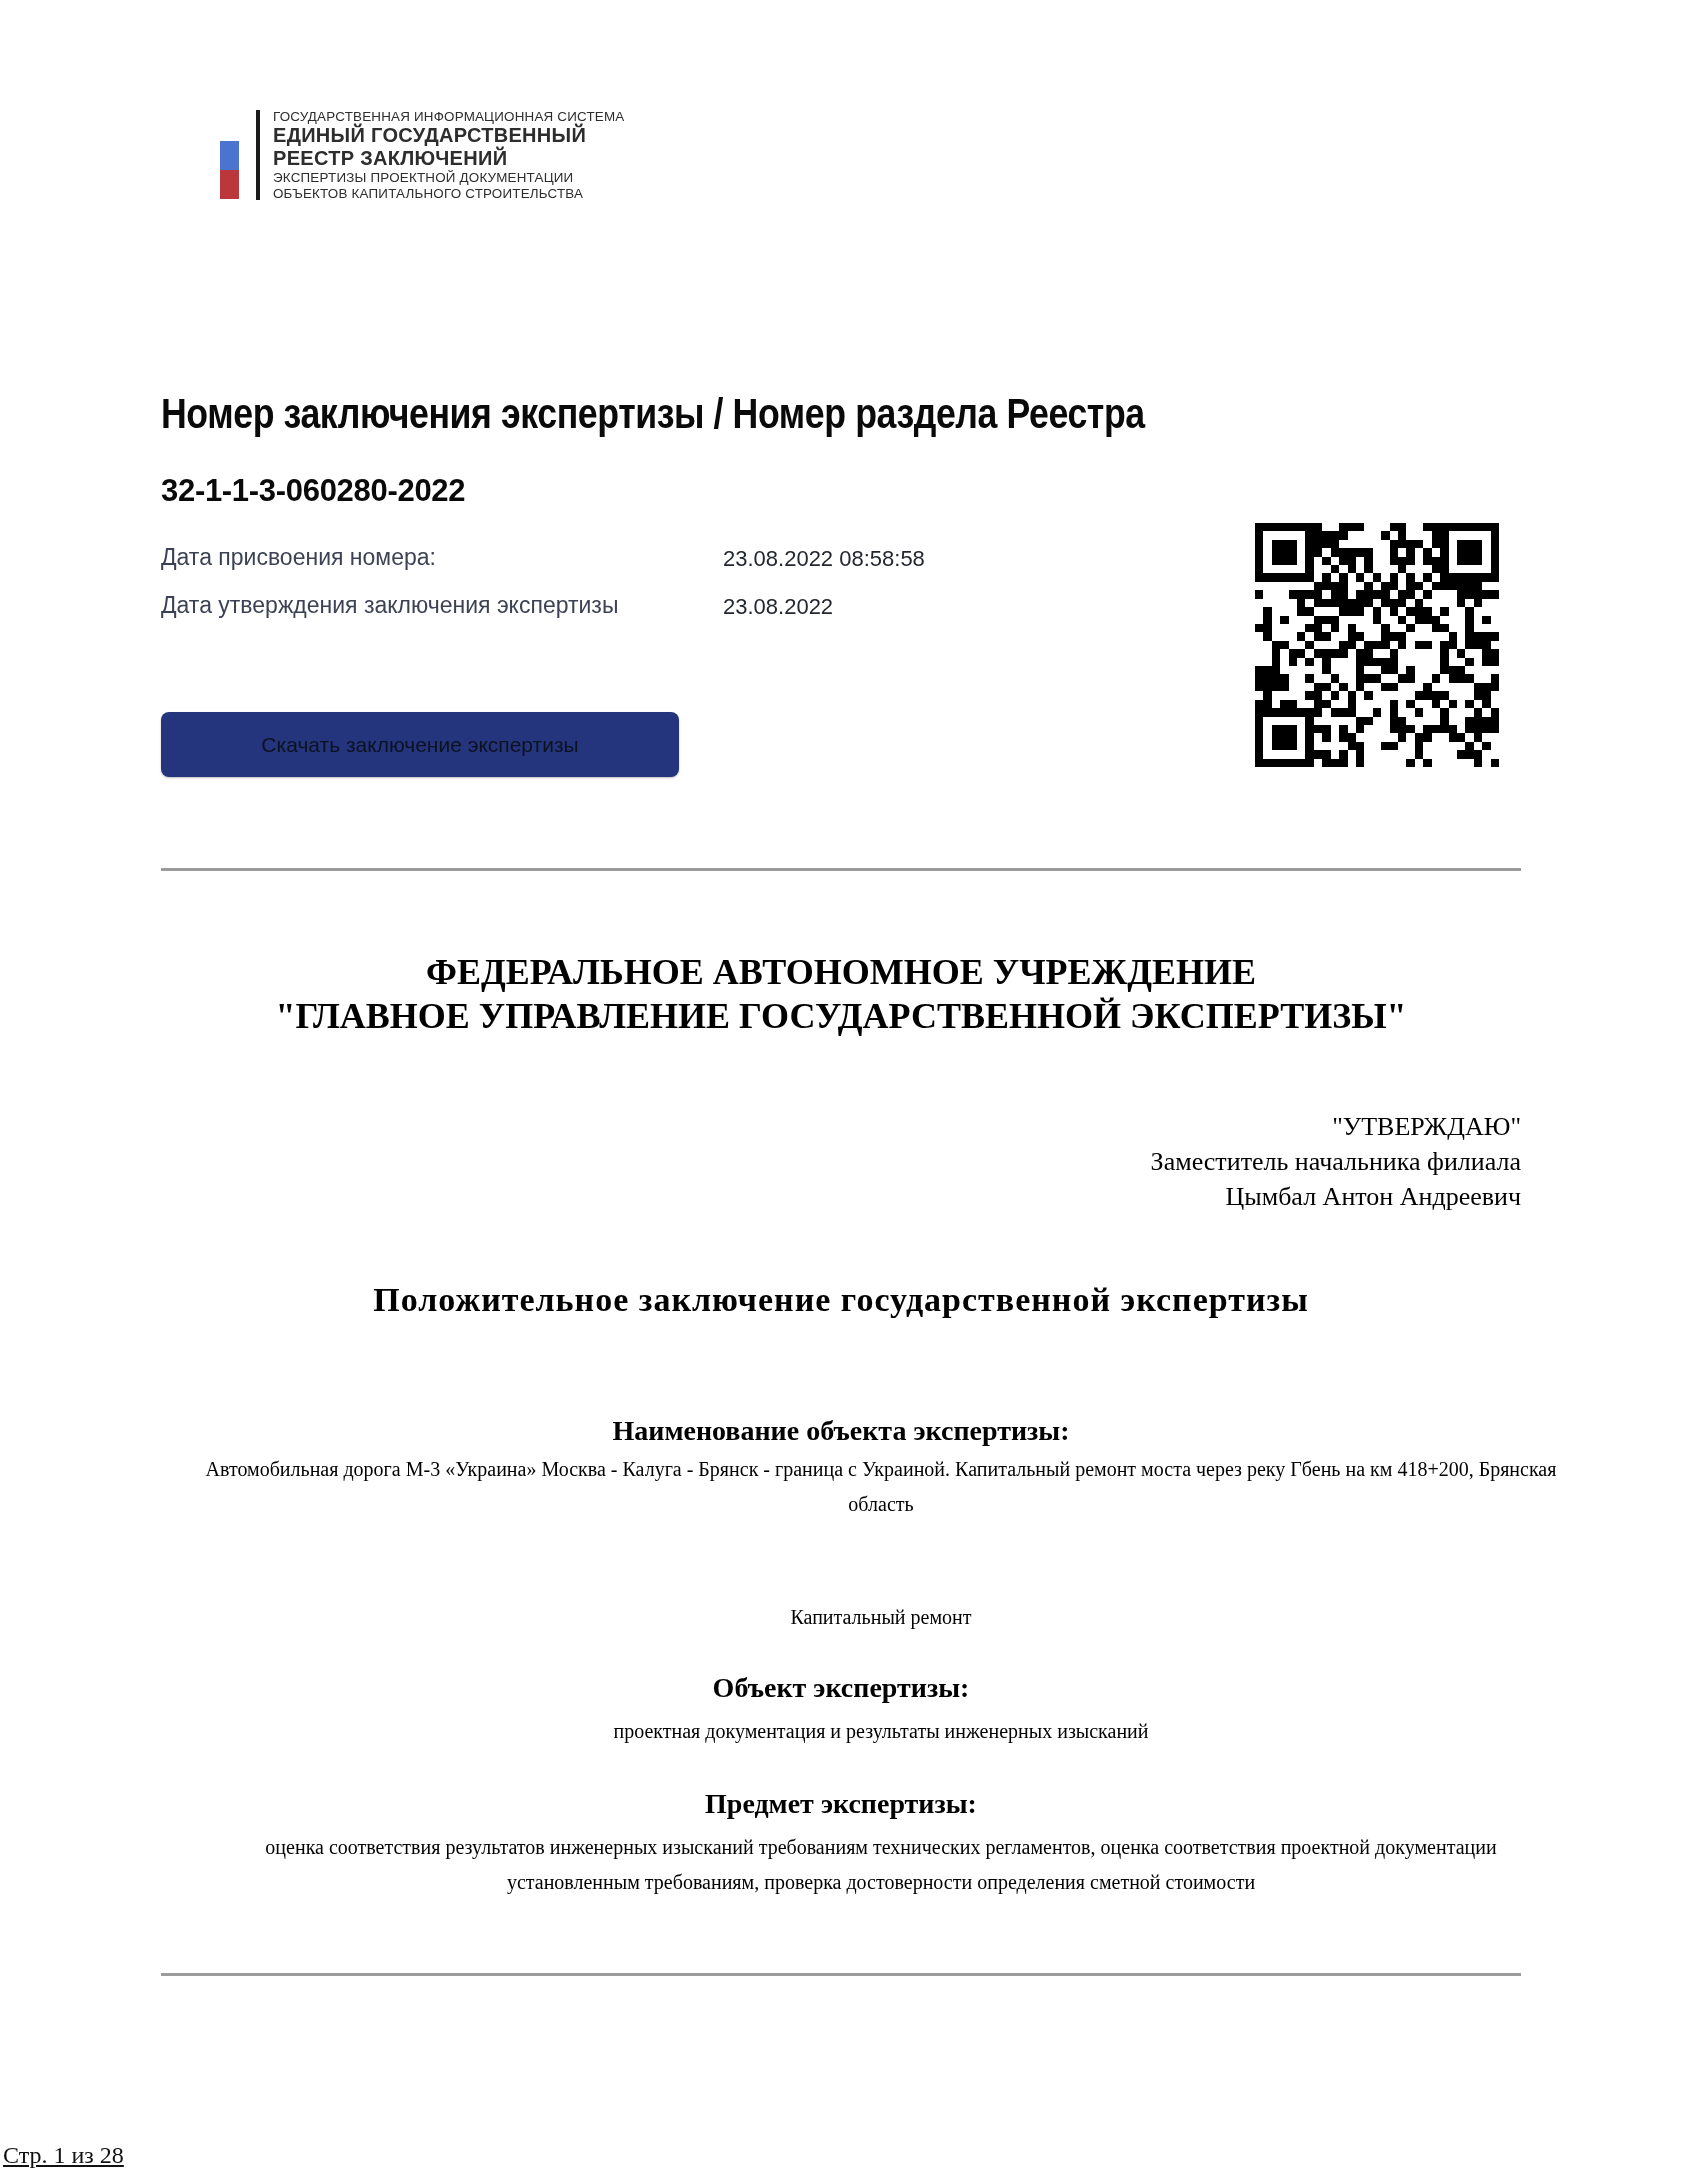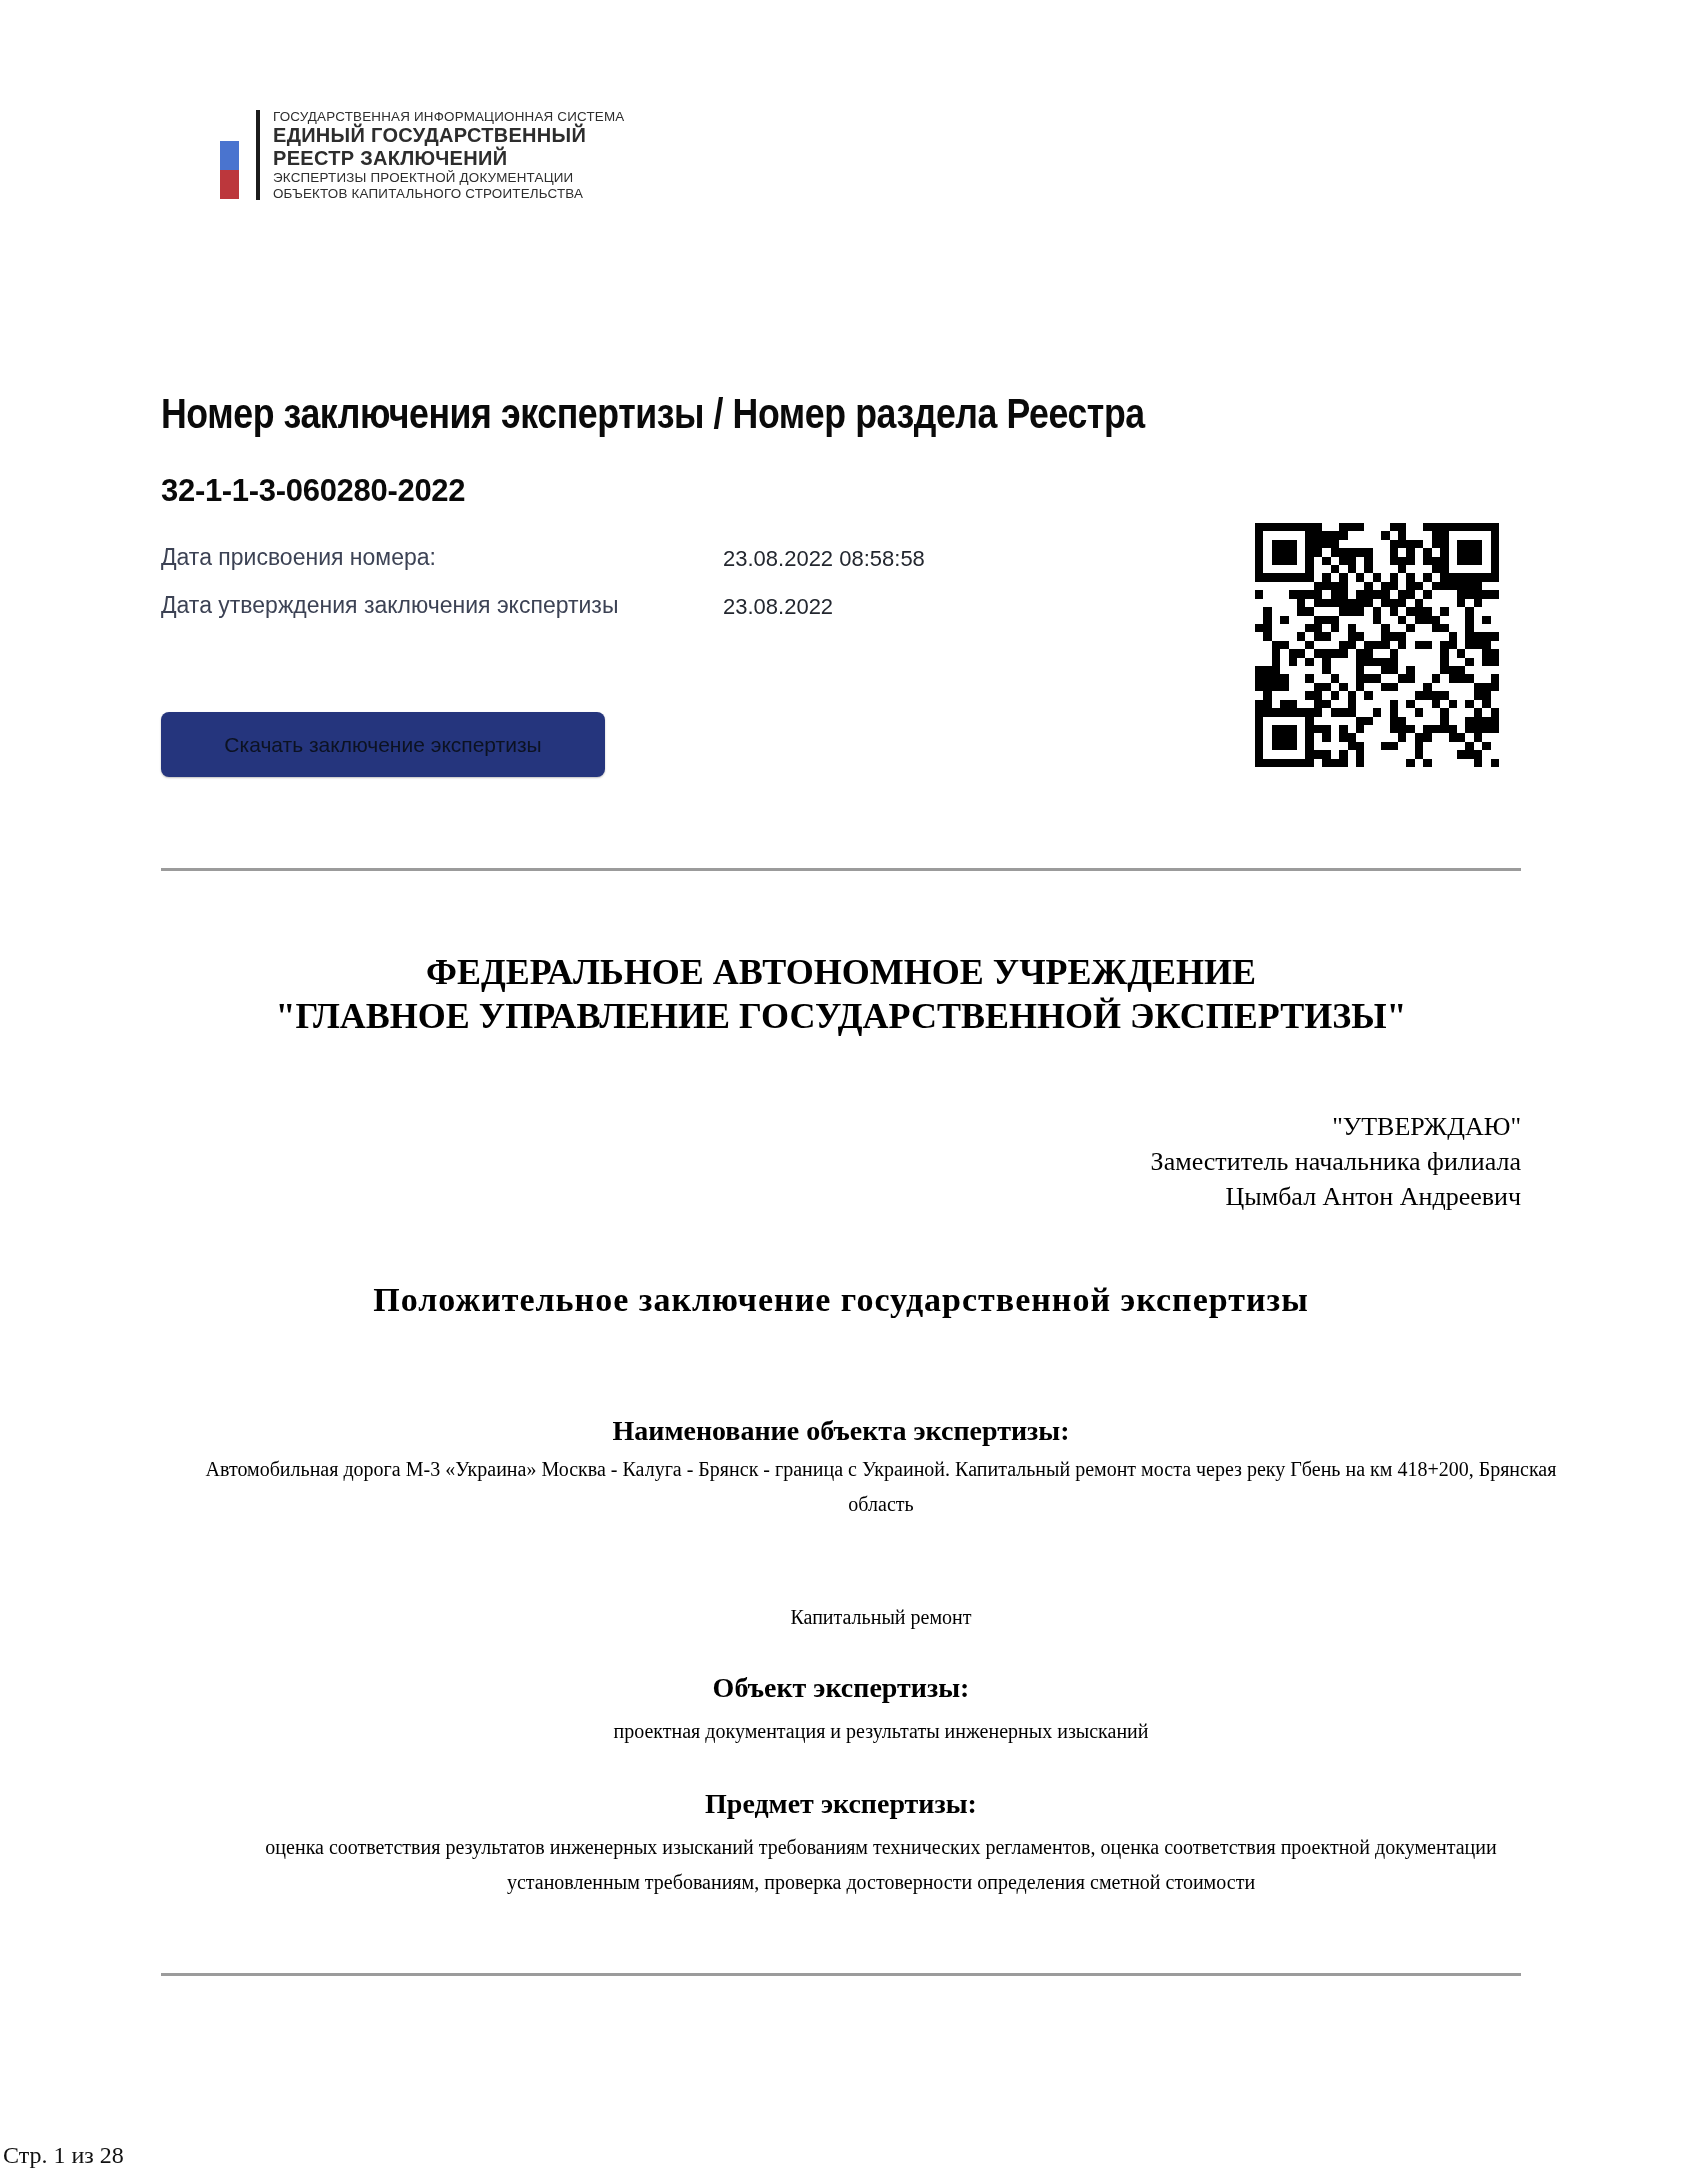--- a/index.html
+++ b/index.html
@@ -19,21 +19,21 @@
 
   
   .h1{left:161px;top:392px;font-size:42px;font-weight:bold;color:var(--heading);
       letter-spacing:-0.5px;white-space:nowrap;transform:scaleX(.85);transform-origin:left top;line-height:1.05;}
   .reg-number{left:161px;top:473px;font-size:31px;font-weight:bold;color:var(--heading);letter-spacing:-0.3px;}
   .field-label{font-size:23px;color:var(--label);white-space:nowrap;}
   .field-value{font-size:22px;color:var(--value);white-space:nowrap;}
   .fl1{left:161px;top:544px;} .fv1{left:723px;top:546px;}
   .fl2{left:161px;top:592px;} .fv2{left:723px;top:594px;}
 
-  .btn{left:161px;top:712px;width:444px;height:65px;background:var(--button_bg);
+  .btn{left:161px;top:712px;width:518px;height:65px;background:var(--button_bg);
        border:none;border-radius:8px;cursor:pointer;display:flex;align-items:center;justify-content:center;
        font-family:"Liberation Sans",sans-serif;font-size:21px;color:var(--button_text);
        box-shadow:0 1px 2px rgba(0,0,0,.25);}
 
   .qr{left:1255px;top:523px;width:244px;height:244px;}
 
   .divider{left:161px;width:1360px;height:3px;background:var(--divider);}
   .d1{top:868px;} .d2{top:1973px;}
 
   
@@ -43,21 +43,21 @@
   .org{top:950px;font-size:36px;font-weight:bold;line-height:44px;}
   .approve{top:1109px;text-align:right;font-size:26px;line-height:35px;}
   .doc-title{top:1281px;font-size:34px;font-weight:bold;letter-spacing:1px;}
   .sec-h{font-size:28px;font-weight:bold;}
   .sec-b{font-size:20px;line-height:35px;margin-left:40px;}
   .s1h{top:1415px;} .s1b{top:1452px;}
   .s2h{top:1558px;} .s2b{top:1600px;}
   .s3h{top:1672px;} .s3b{top:1714px;}
   .s4h{top:1788px;} .s4b{top:1830px;}
 
-  .footer{left:3px;top:2142px;font-family:"Liberation Serif",serif;font-size:24px;color:#111;}
+  .footer{left:3px;top:2142px;font-family:"Liberation Serif",serif;font-size:24px;color:#111;text-decoration:underline;}
 </style>
 </head>
 <body>
 
 <div class="page">
 
   <div class="abs flag">
     <div class="half top"></div>
     <div class="half bottom"></div>
   </div>

